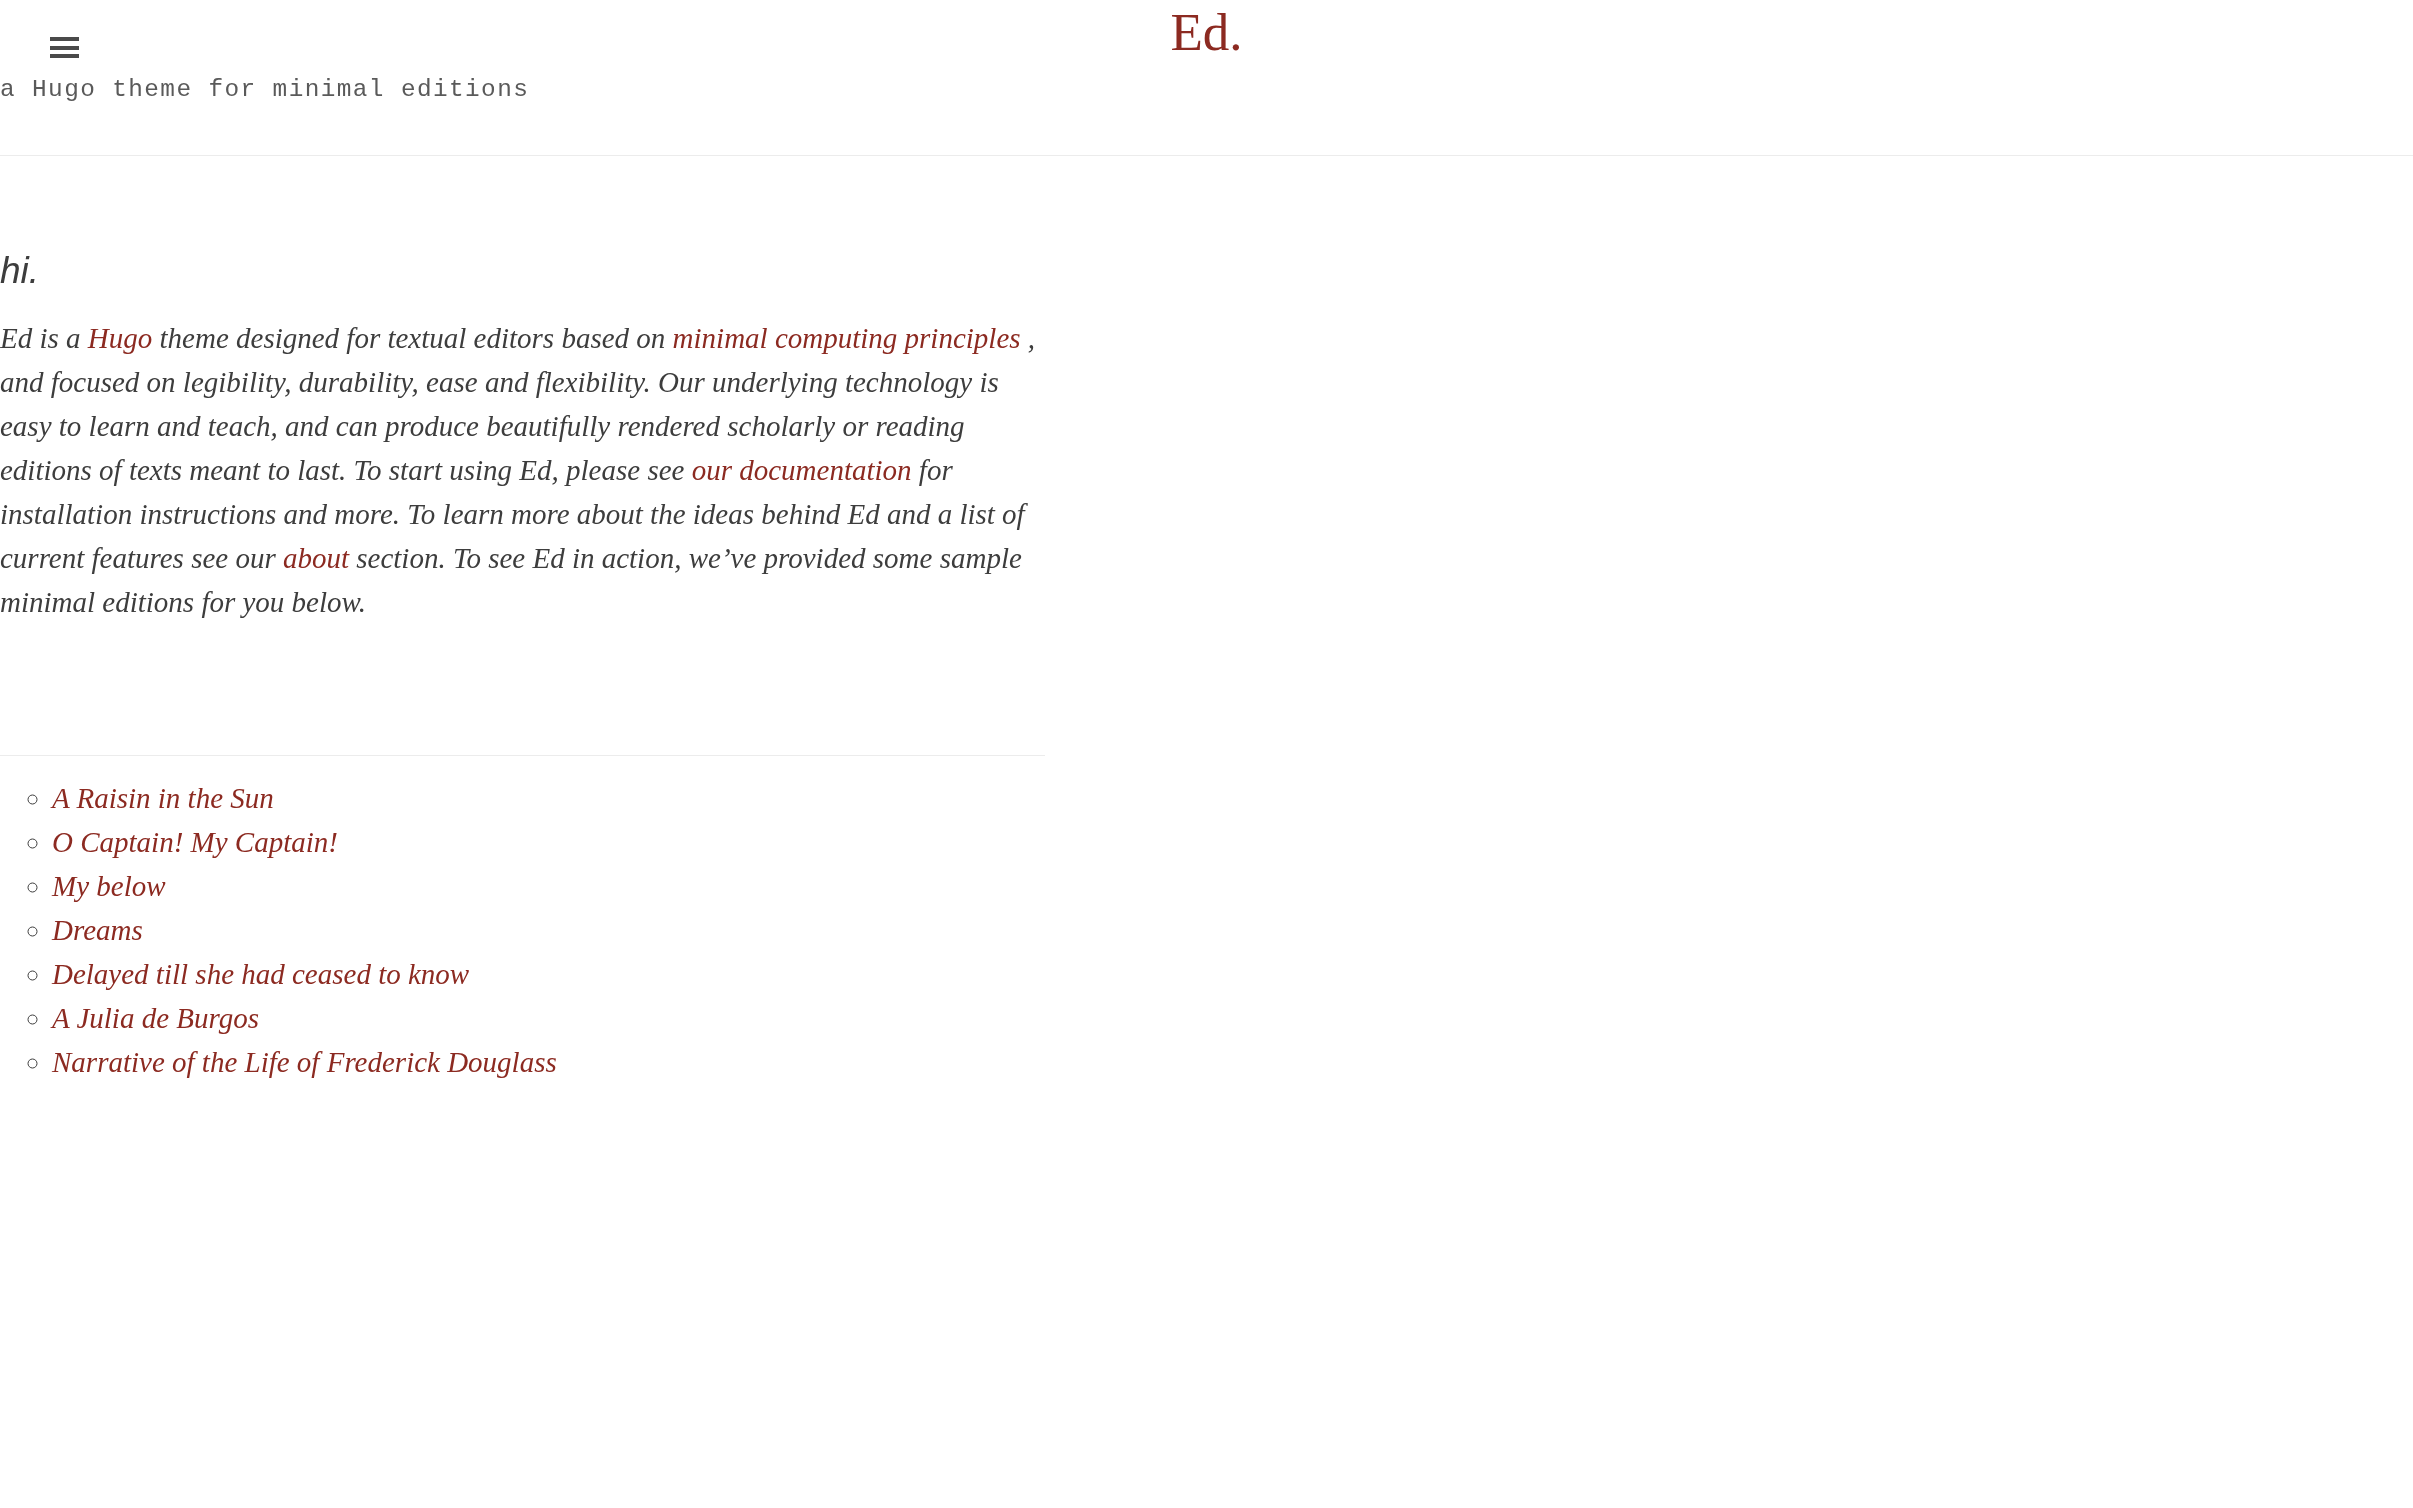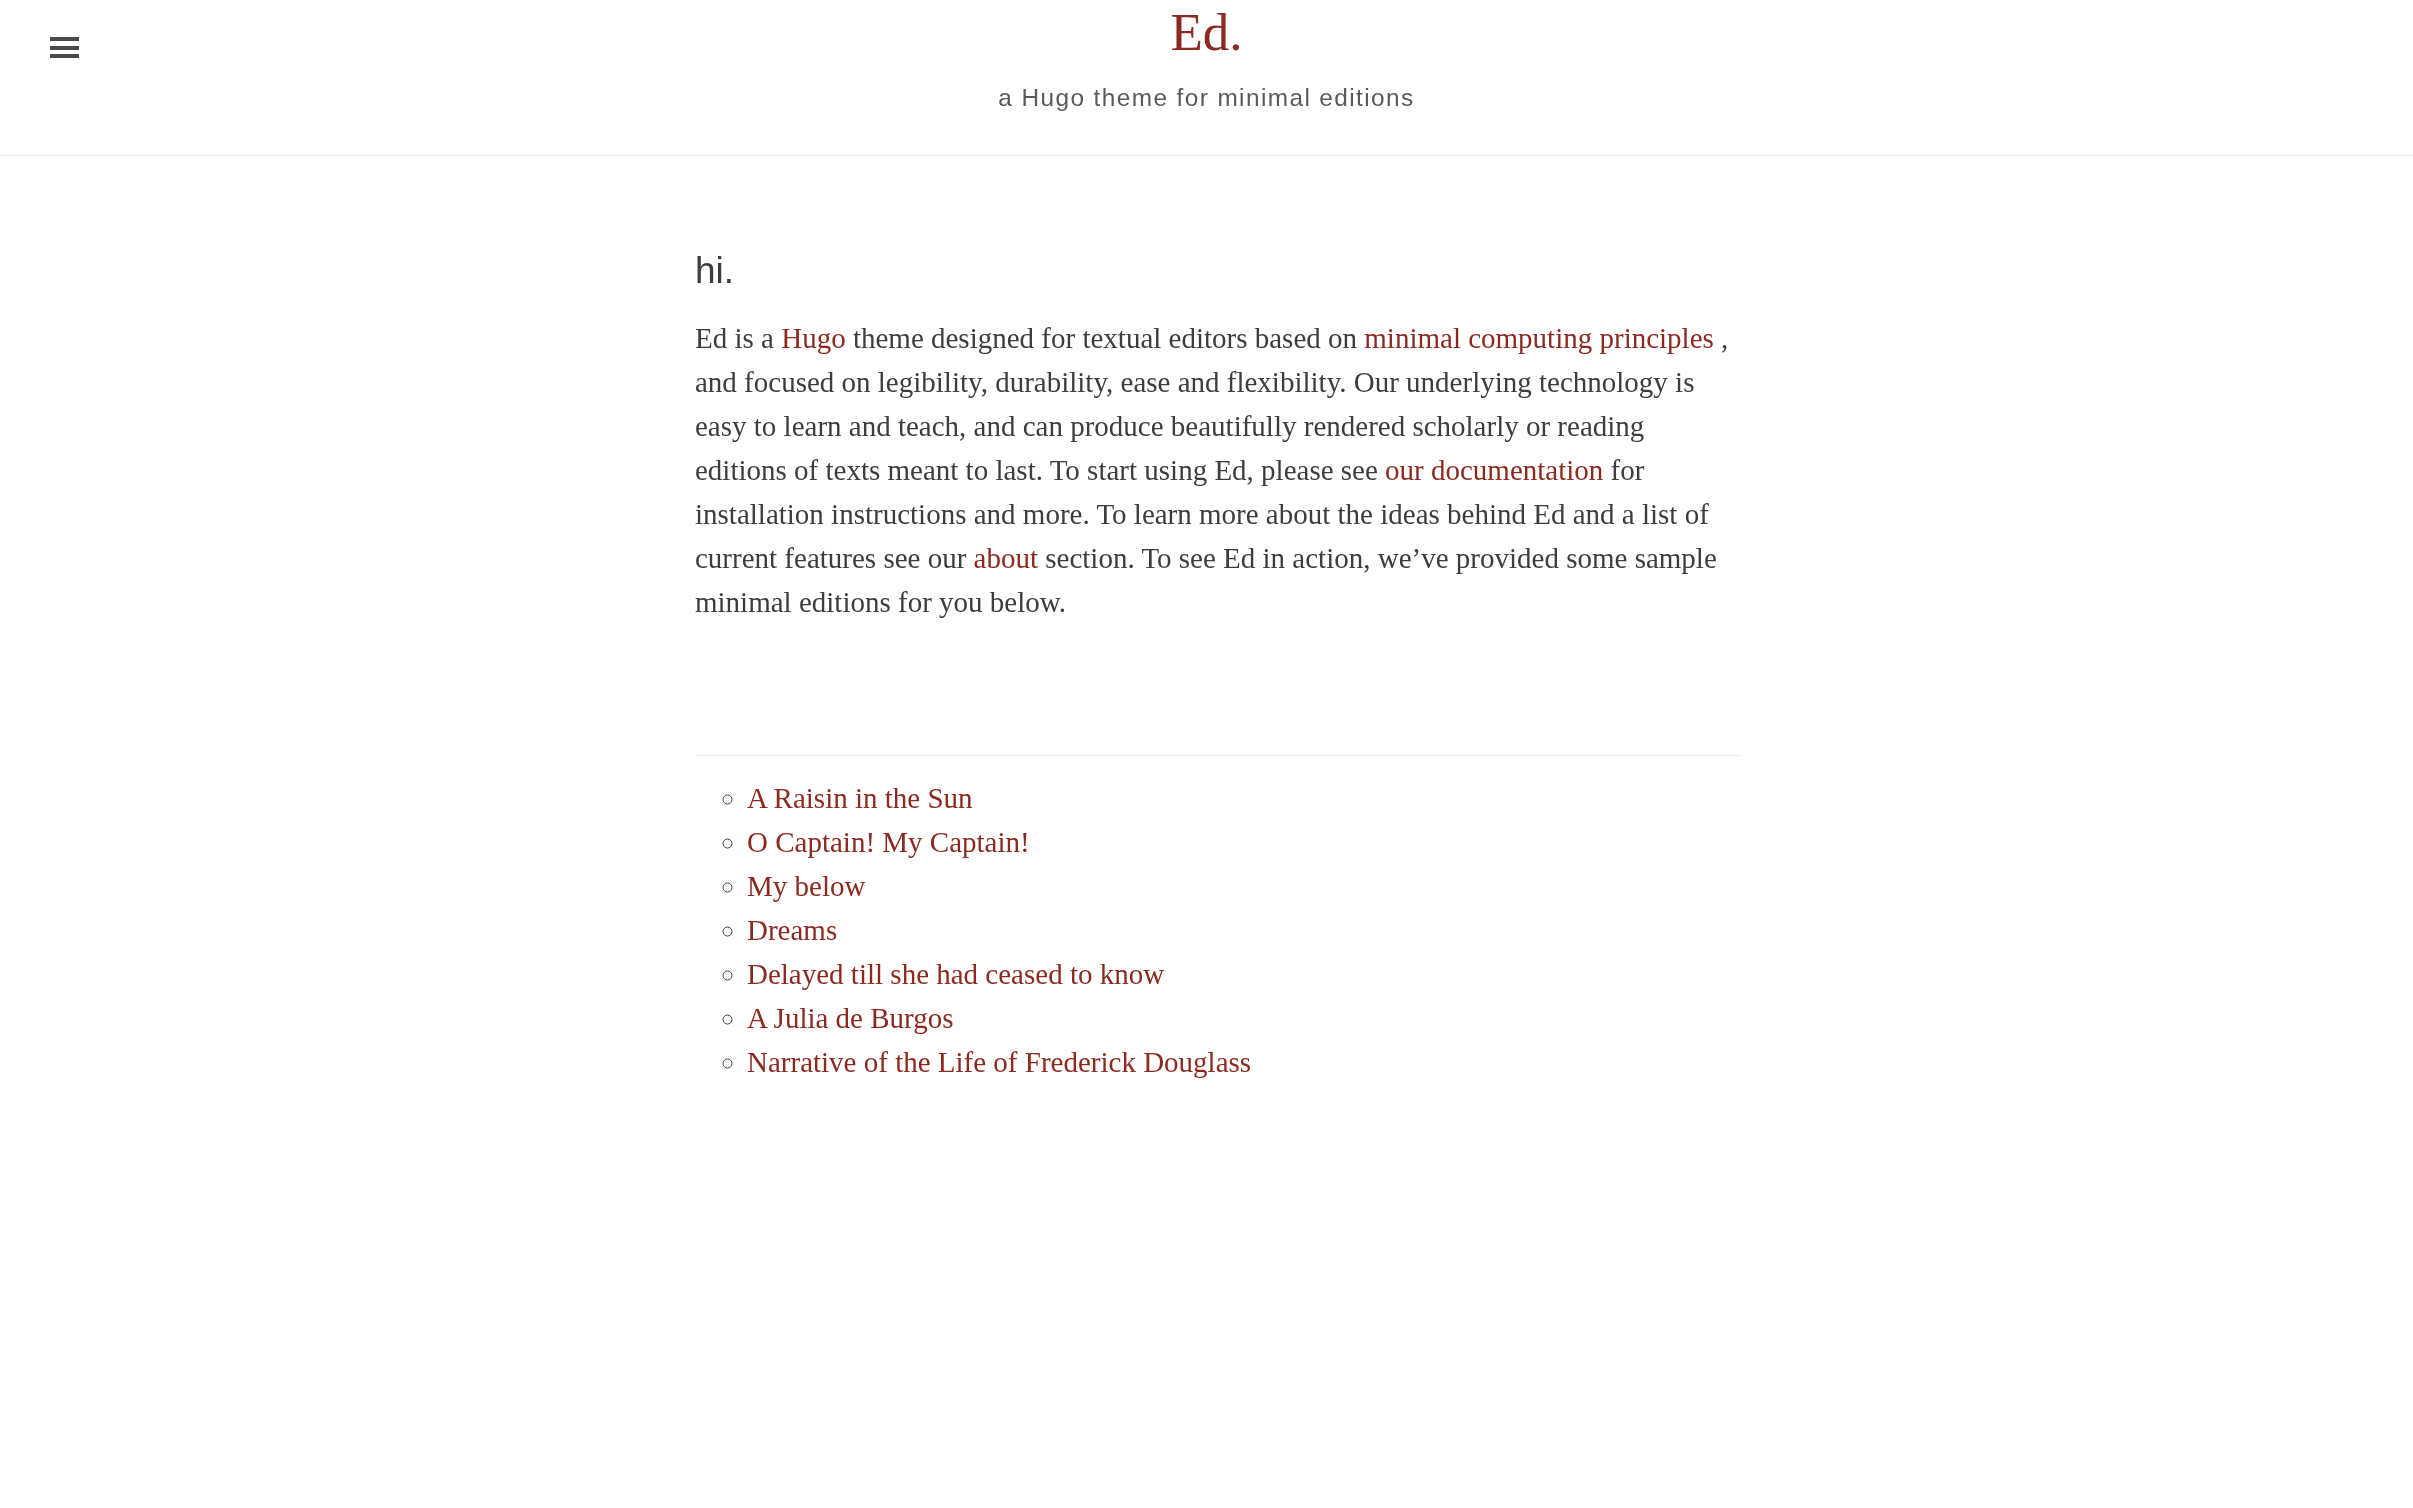--- a/index.html
+++ b/index.html
@@ -55,32 +55,32 @@
     margin: 0;
     padding-top: 6px;
     text-align: center;
     font-family: "Liberation Serif", "DejaVu Serif", serif;
     font-size: 53px;
     font-weight: 400;
     line-height: 1;
     color: var(--accent);
   }
   .site-subtitle {
-    margin-top: 25px;
-    text-align: center;
-    font-family: Liberation Sans, sans-serif;
+    margin-top: 17px;
+    text-align: left;
+    font-family: Liberation Mono, monospace;
     font-size: 24.4px;
     letter-spacing: 1.4px;
     color: var(--muted);
   }
 
   
   .content {
-    margin-left: 695px;
     width: 1045px;
+    font-style: italic;
   }
   .page-heading {
     margin: 93px 0 0 0;
     font-family: "Liberation Sans", "DejaVu Sans", sans-serif;
     font-size: 37px;
     font-weight: 400;
     line-height: 1.2;
     color: var(--text);
   }
   .intro-paragraph {

